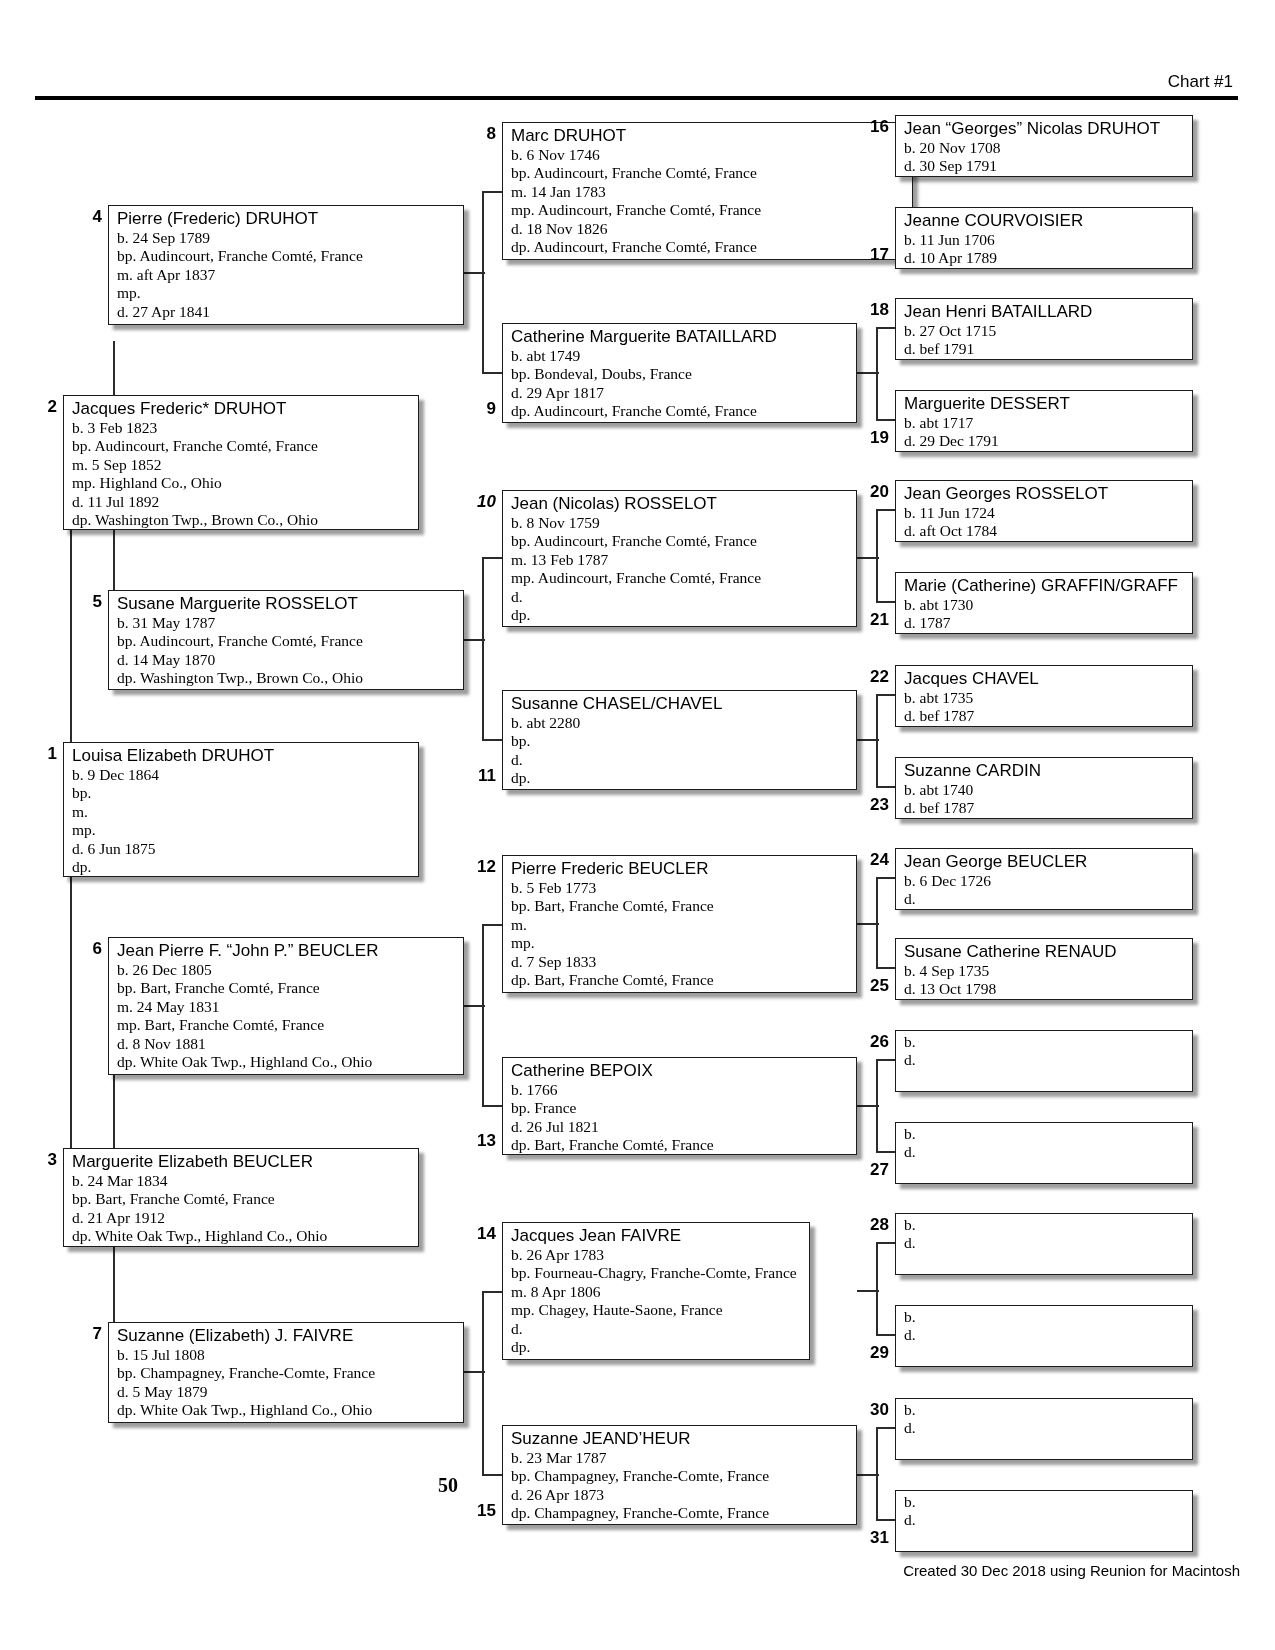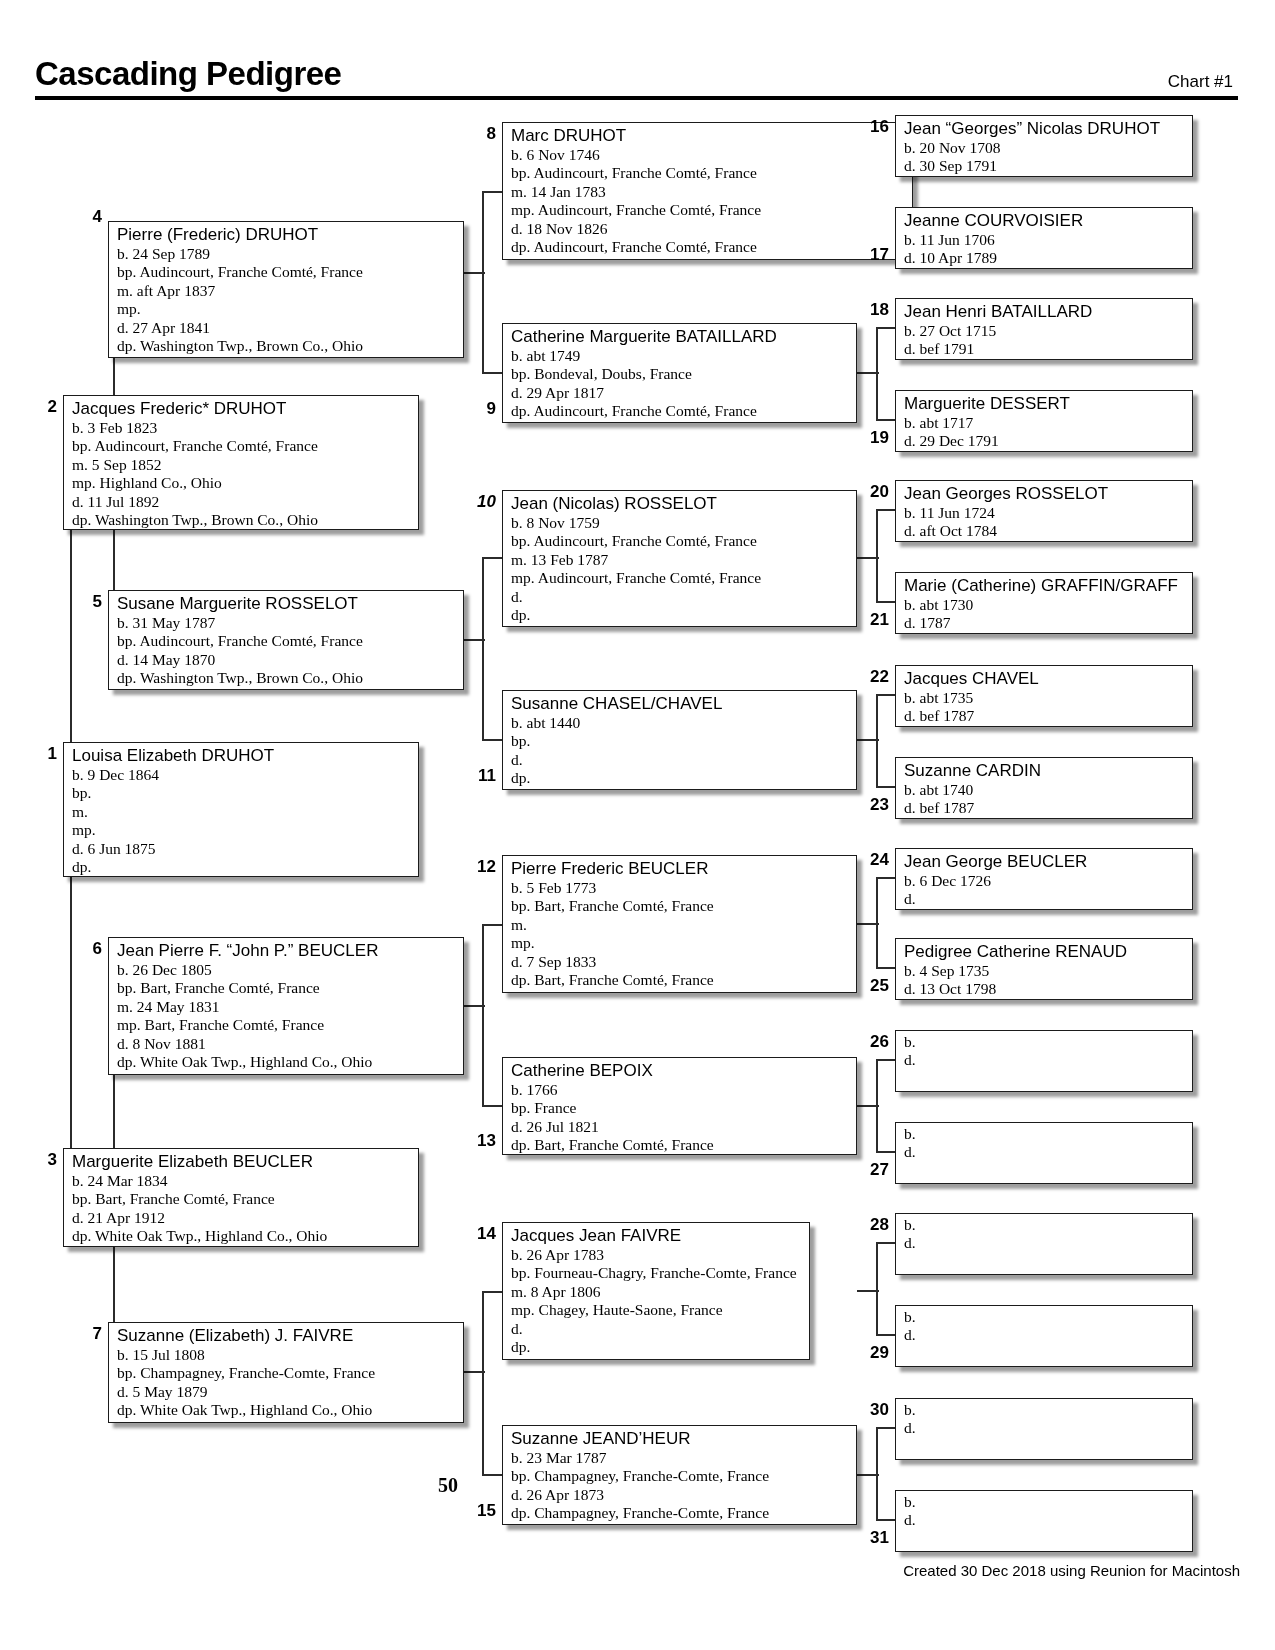--- a/index.html
+++ b/index.html
@@ -19,21 +19,20 @@
   .pnum{position:absolute;width:34px;text-align:right;font-size:17px;font-weight:bold;
         line-height:20px;z-index:3;}
   #page-number{position:absolute;left:418px;top:1474px;width:60px;text-align:center;
         font-family:"Liberation Serif",serif;font-size:20px;font-weight:bold;}
   #footer-credit{position:absolute;right:35px;top:1562px;font-size:15px;white-space:nowrap;}
 </style>
 </head>
 <body>
 
 <div id="page">
-  <div id="title">Cascading Pedigree</div>
   <div id="chart-label">Chart #1</div>
   <div id="title-rule"></div>
   <div id="lines">
       <div class="cline" style="left: 70px; top: 529px; width: 2px; height: 620px;"></div>
       <div class="cline" style="left: 113px; top: 341px; width: 2px; height: 250px;"></div>
       <div class="cline" style="left: 113px; top: 1074px; width: 2px; height: 249px;"></div>
       <div class="cline" style="left: 464px; top: 272px; width: 21px; height: 2px;"></div>
       <div class="cline" style="left: 482px; top: 191px; width: 2px; height: 183px;"></div>
       <div class="cline" style="left: 483px; top: 191px; width: 19px; height: 2px;"></div>
       <div class="cline" style="left: 483px; top: 372px; width: 19px; height: 2px;"></div>
@@ -105,21 +104,21 @@
       </div>
       <div class="pnum" style="left: 23px; top: 1150px;">3</div>
       <div class="pbox" style="left: 63px; top: 1148px; width: 356px; height: 99px;">
         <div class="pname">Marguerite Elizabeth BEUCLER</div>
         <div class="pline">b. 24 Mar 1834</div>
         <div class="pline">bp. Bart, Franche Comté, France</div>
         <div class="pline">d. 21 Apr 1912</div>
         <div class="pline">dp. White Oak Twp., Highland Co., Ohio</div>
       </div>
       <div class="pnum" style="left: 68px; top: 207px;">4</div>
-      <div class="pbox" style="left: 108px; top: 205px; width: 356px; height: 137px; margin-top: 16px;">
+      <div class="pbox" style="left: 108px; top: 205px; width: 356px; height: 120px;">
         <div class="pname">Pierre (Frederic) DRUHOT</div>
         <div class="pline">b. 24 Sep 1789</div>
         <div class="pline">bp. Audincourt, Franche Comté, France</div>
         <div class="pline">m. aft Apr 1837</div>
         <div class="pline">mp.</div>
         <div class="pline">d. 27 Apr 1841</div>
         <div class="pline">dp. Washington Twp., Brown Co., Ohio</div>
       </div>
       <div class="pnum" style="left: 68px; top: 592px;">5</div>
       <div class="pbox" style="left: 108px; top: 590px; width: 356px; height: 100px;">
@@ -171,21 +170,21 @@
         <div class="pline">b. 8 Nov 1759</div>
         <div class="pline">bp. Audincourt, Franche Comté, France</div>
         <div class="pline">m. 13 Feb 1787</div>
         <div class="pline">mp. Audincourt, Franche Comté, France</div>
         <div class="pline">d.</div>
         <div class="pline">dp.</div>
       </div>
       <div class="pnum" style="left: 462px; top: 766px;">11</div>
       <div class="pbox" style="left: 502px; top: 690px; width: 355px; height: 100px;">
         <div class="pname">Susanne CHASEL/CHAVEL</div>
-        <div class="pline">b. abt 1440</div>
+        <div class="pline">b. abt 2280</div>
         <div class="pline">bp.</div>
         <div class="pline">d.</div>
         <div class="pline">dp.</div>
       </div>
       <div class="pnum" style="left: 462px; top: 857px;">12</div>
       <div class="pbox" style="left: 502px; top: 855px; width: 355px; height: 138px;">
         <div class="pname">Pierre Frederic BEUCLER</div>
         <div class="pline">b. 5 Feb 1773</div>
         <div class="pline">bp. Bart, Franche Comté, France</div>
         <div class="pline">m.</div>
@@ -268,21 +267,21 @@
         <div class="pline">d. bef 1787</div>
       </div>
       <div class="pnum" style="left: 855px; top: 850px;">24</div>
       <div class="pbox" style="left: 895px; top: 848px; width: 298px; height: 62px;">
         <div class="pname">Jean George BEUCLER</div>
         <div class="pline">b. 6 Dec 1726</div>
         <div class="pline">d.</div>
       </div>
       <div class="pnum" style="left: 855px; top: 976px;">25</div>
       <div class="pbox" style="left: 895px; top: 938px; width: 298px; height: 62px;">
-        <div class="pname">Pedigree Catherine RENAUD</div>
+        <div class="pname">Susane Catherine RENAUD</div>
         <div class="pline">b. 4 Sep 1735</div>
         <div class="pline">d. 13 Oct 1798</div>
       </div>
       <div class="pnum" style="left: 855px; top: 1032px;">26</div>
       <div class="pbox" style="left: 895px; top: 1030px; width: 298px; height: 62px;">
         <div class="pname"></div>
         <div class="pline">b.</div>
         <div class="pline">d.</div>
       </div>
       <div class="pnum" style="left: 855px; top: 1160px;">27</div>

